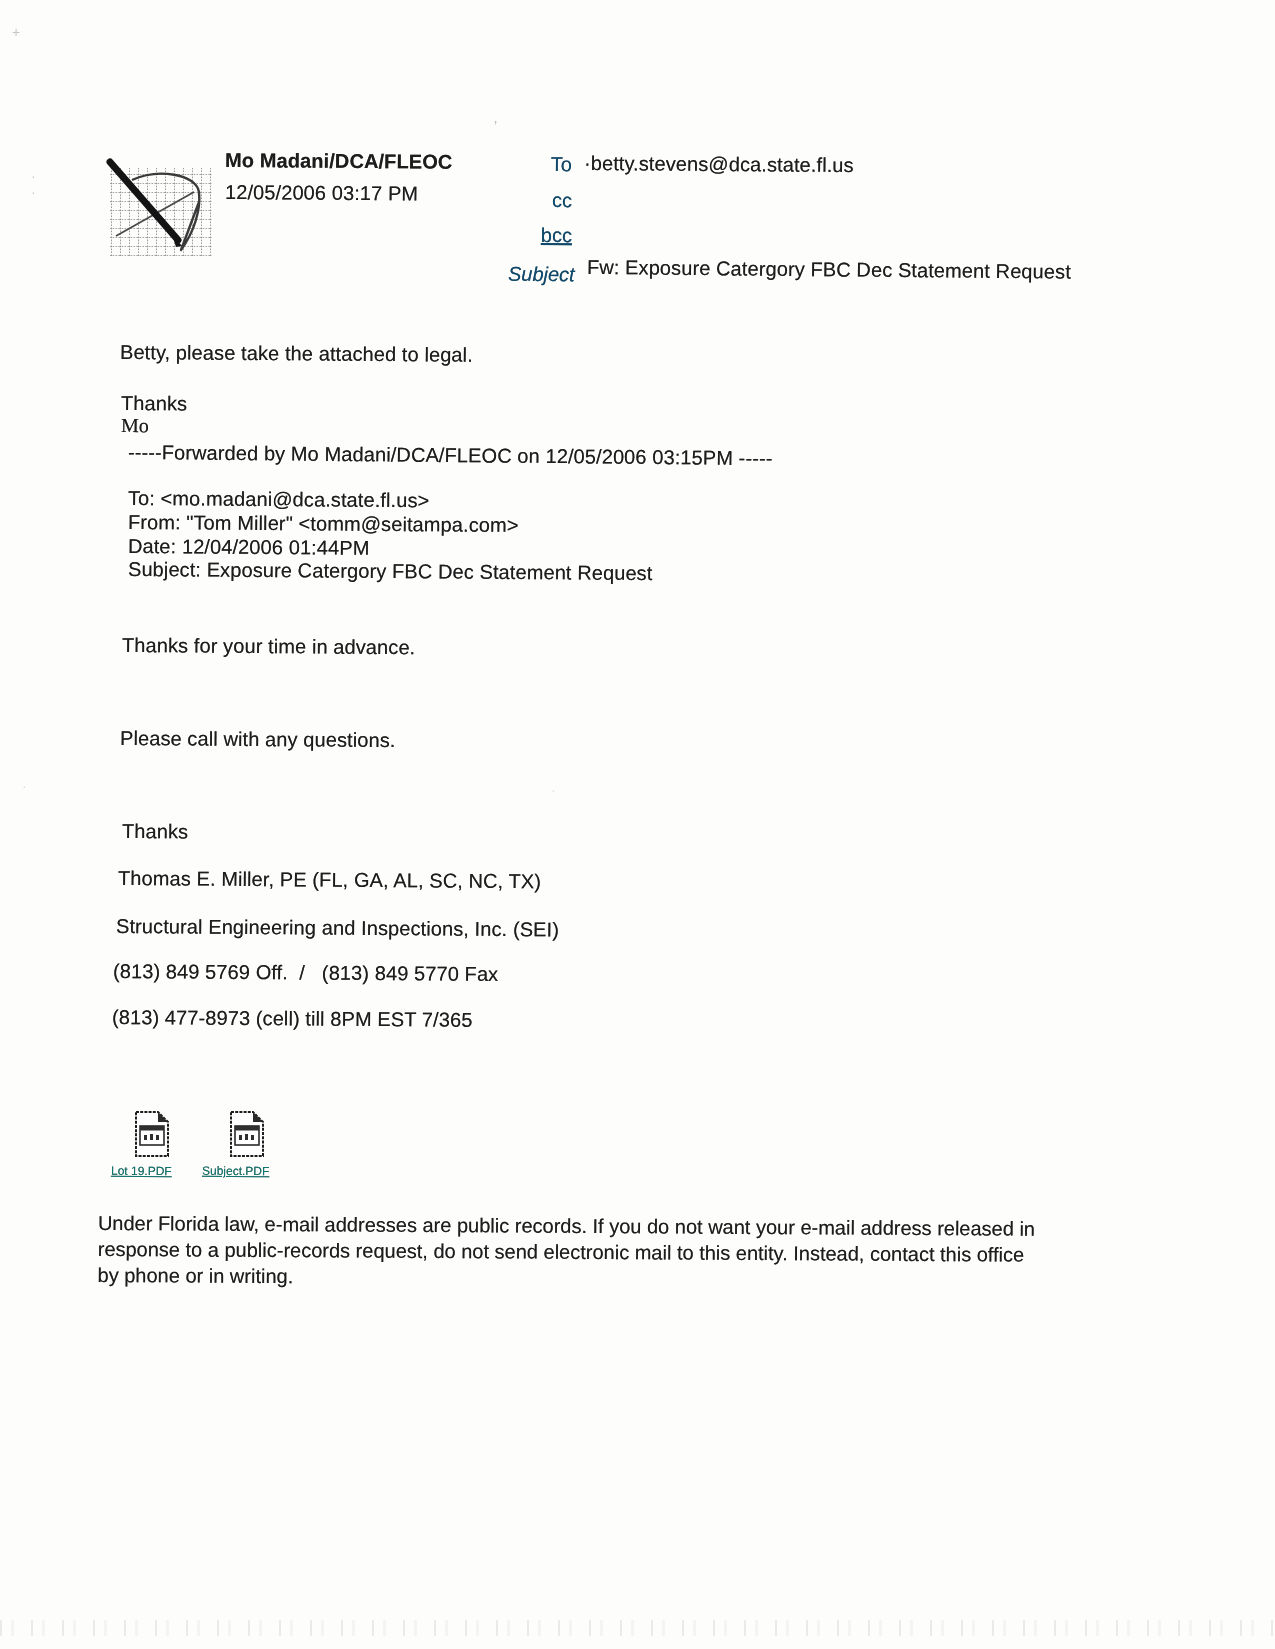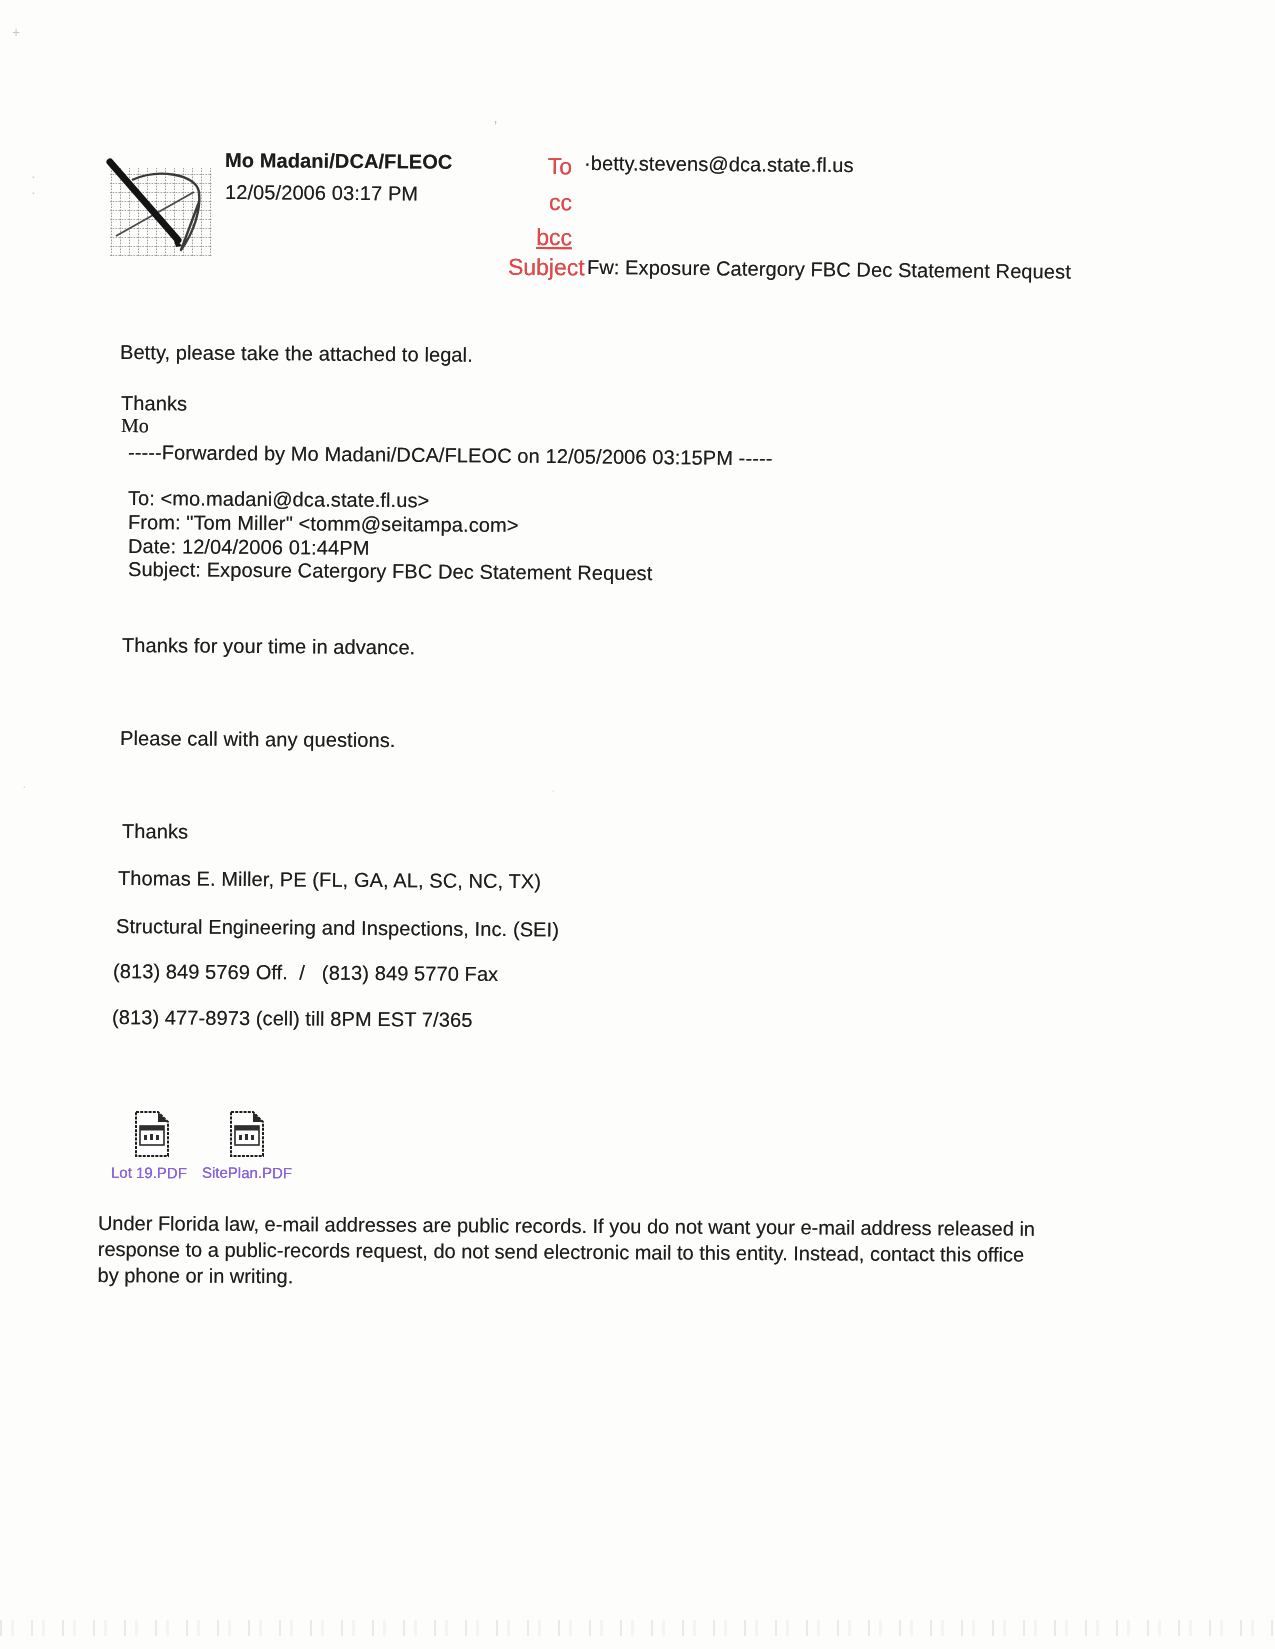--- a/index.html
+++ b/index.html
@@ -21,32 +21,33 @@
     transform:rotate(0.45deg);
     transform-origin:0 50%;
     text-shadow:0 0 0.6px rgba(20,20,20,0.65);
     letter-spacing:0.1px;
   }
   .bold{font-weight:bold;}
   .hdr-label{
     position:absolute;
     width:64px;
     text-align:right;
-    font-size:23px;
-    color:#ef4444;
+    font-size:20px;
+    color:#0c4a6e;
     transform:rotate(0.4deg);
     text-shadow:0 0 0.6px rgba(20,20,20,0.6);
   }
   .att-label{
     position:absolute;
-    font-size:15px;
+    font-size:12px;
     white-space:pre;
-    color:#8b5cf6;
+    color:#0f766e;
     transform:rotate(0.4deg);
     text-shadow:0 0 0.5px rgba(20,20,20,0.6);
+    text-decoration:underline;
   }
   .att-icon{position:absolute;width:40px;height:49px;}
   .disclaimer{
     position:absolute;
     left:98px;top:1210px;
     font-size:20px;
     line-height:26px;
     transform:rotate(0.35deg);
     transform-origin:0 0;
     text-shadow:0 0 0.6px rgba(20,20,20,0.6);
@@ -95,21 +96,21 @@
 
   <div class="hdr-label" style="left:508px;top:153px;">To</div>
   <div class="ln" style="left:584px;top:152px;">·betty.stevens@dca.state.fl.us</div>
 
   <div class="hdr-label" style="left:508px;top:189px;">cc</div>
   <div class="ln" style="left:584px;top:188px;"></div>
 
   <div class="hdr-label" style="left:508px;top:224px;text-decoration:underline;">bcc</div>
   <div class="ln" style="left:584px;top:223px;"></div>
 
-  <div class="hdr-label" style="left:508px;top:254px;">Subject</div>
+  <div class="hdr-label" style="left:508px;top:263px;font-style:italic;">Subject</div>
   <div class="ln" style="left:587px;top:256px;transform:rotate(0.55deg);">Fw: Exposure Catergory FBC Dec Statement Request</div>
 
   <div class="ln" style="left:120px;top:341px;">Betty, please take the attached to legal.</div>
   <div class="ln" style="left:121px;top:392px;">Thanks</div>
   <div class="ln" style="left:121px;top:414px;font-family:Liberation Serif, serif;">Mo</div>
   <div class="ln" style="left:128px;top:441px;transform:rotate(0.55deg);">-----Forwarded by Mo Madani/DCA/FLEOC on 12/05/2006 03:15PM -----</div>
 
   <div class="ln" style="left:128px;top:487px;">To: &lt;mo.madani@dca.state.fl.us&gt;</div>
   <div class="ln" style="left:128px;top:511px;">From: "Tom Miller" &lt;tomm@seitampa.com&gt;</div>
   <div class="ln" style="left:128px;top:535px;">Date: 12/04/2006 01:44PM</div>
@@ -137,21 +138,21 @@
 
   <svg class="att-icon" style="left:227px;top:1110px;" viewBox="0 0 40 49">
     <path d="M4 2 H26 L36 12 V46 H4 Z" fill="#fff" stroke="#1d1d1d" stroke-width="2" stroke-dasharray="3 1.2"></path>
     <path d="M26 2 L26 12 H36 Z" fill="#2a2a2a"></path>
     <rect x="8" y="16" width="24" height="19" fill="none" stroke="#2a2a2a" stroke-width="1.6"></rect>
     <rect x="8" y="16" width="24" height="4.5" fill="#2f2f2f"></rect>
     <rect x="12" y="25" width="3" height="5" fill="#2f2f2f"></rect>
     <rect x="18" y="24" width="3" height="6" fill="#2f2f2f"></rect>
     <rect x="24" y="25" width="3" height="5" fill="#2f2f2f"></rect>
   </svg>
-  <div class="att-label" style="left:202px;top:1164px;">SitePlan.PDF</div>
+  <div class="att-label" style="left:202px;top:1164px;">Subject.PDF</div>
 
   <div class="disclaimer">
     <div>Under Florida law, e-mail addresses are public records. If you do not want your e-mail address released in</div>
     <div>response to a public-records request, do not send electronic mail to this entity. Instead, contact this office</div>
     <div>by phone or in writing.</div>
   </div>
 
 </div>
 
 </body></html>

